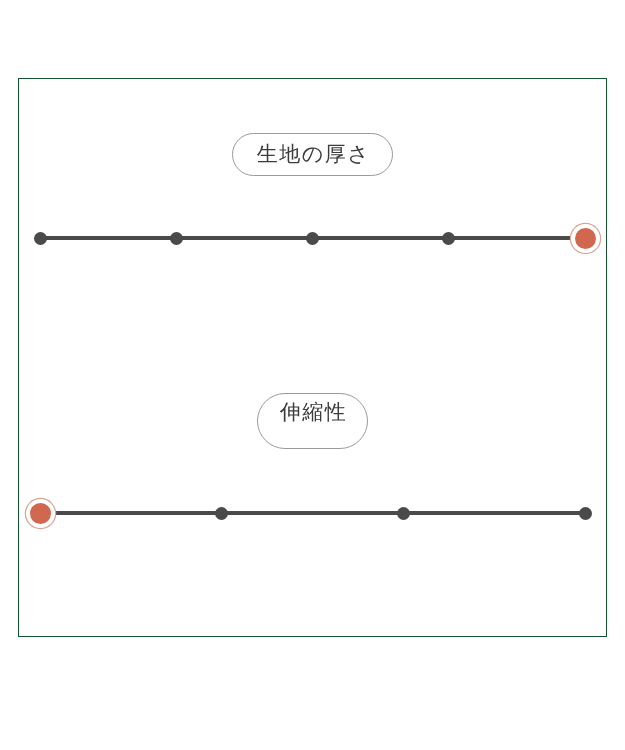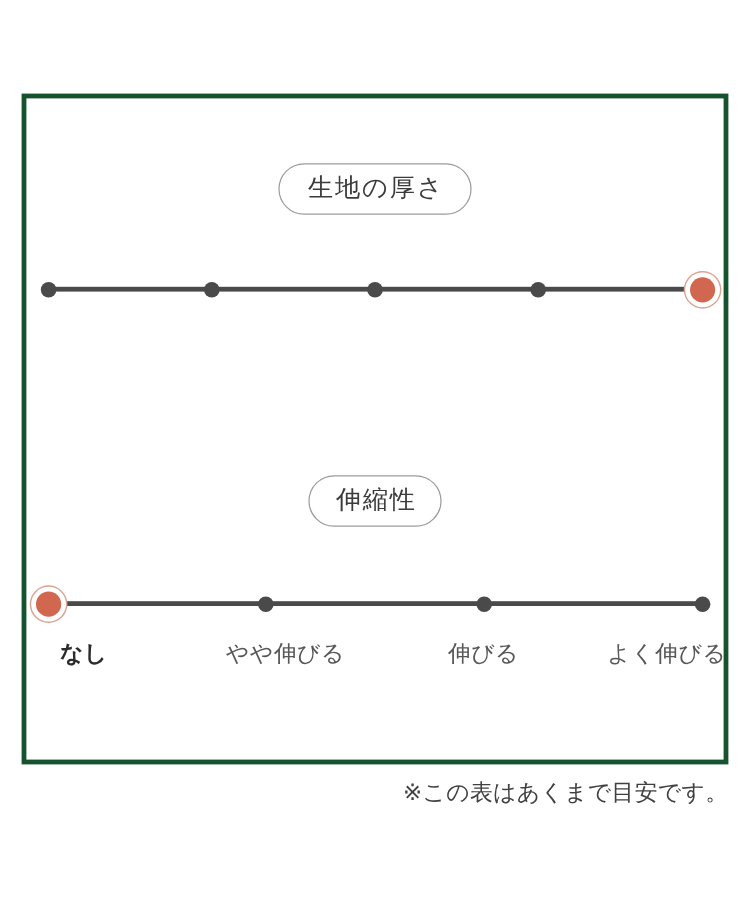--- a/index.html
+++ b/index.html
@@ -8,21 +8,21 @@
     background:#ffffff;
     font-family:"Liberation Sans", "DejaVu Sans", sans-serif;
     overflow:hidden;
   }
   .page { position:relative; width:625px; height:750px; background:#fff; }
 
   .spec-card {
     position:absolute;
     left:18px; top:78px;
     width:589px; height:559px;
-    border:4px solid #14532d;
+    border:1px solid #14532d;
     background:#ffffff;
   }
 
   
   .scale-section { position:absolute; left:0; width:100%; }
   #section-thickness { top:0; }
   #section-stretch   { top:262px; }
 
   .section-title-wrap {
     display:flex; justify-content:center; align-items:center;
@@ -32,21 +32,21 @@
     display:inline-flex; align-items:center; justify-content:center;
     border:1.4px solid #9a9a9a;
     border-radius:999px;
     color:#3b3b3b;
     font-size:21px;
     letter-spacing:1.5px;
     line-height:1;
     white-space:nowrap;
   }
   #title-thickness { margin-top:54px; padding:9px 22px 11px 24px; }
-  #title-stretch   { margin-top:52px; padding:9px 20px 11px 22px; }
+  #title-stretch   { margin-top:52px; padding:9px 20px 24px 22px;font-family:Liberation Mono, monospace; }
 
   
   .scale-track-area {
     position:relative;
     margin:0 auto;
     height:40px;
   }
   #track-area-thickness { margin-top:42px; width:545px; }
   #track-area-stretch   { margin-top:44px; width:545px; }
 
@@ -165,26 +165,19 @@
             <span class="dot"></span>
           </div>
         <div class="scale-point" style="left:66.66%">
             <span class="dot"></span>
           </div>
         <div class="scale-point" style="left:100%">
             <span class="dot"></span>
           </div>
       </div>
 
-      <div class="scale-labels" id="labels-stretch">
-        <span class="scale-label selected" style="left:8.1%">なし</span>
-        <span class="scale-label" style="left:37.1%">やや伸びる</span>
-        <span class="scale-label" style="left:65.6%">伸びる</span>
-        <span class="scale-label" style="left:92.0%">よく伸びる</span>
-      </div>
 
     </div>
 
   </div>
 
-  <div class="footnote">※この表はあくまで目安です。</div>
 
 </div>
 
 </body></html>

